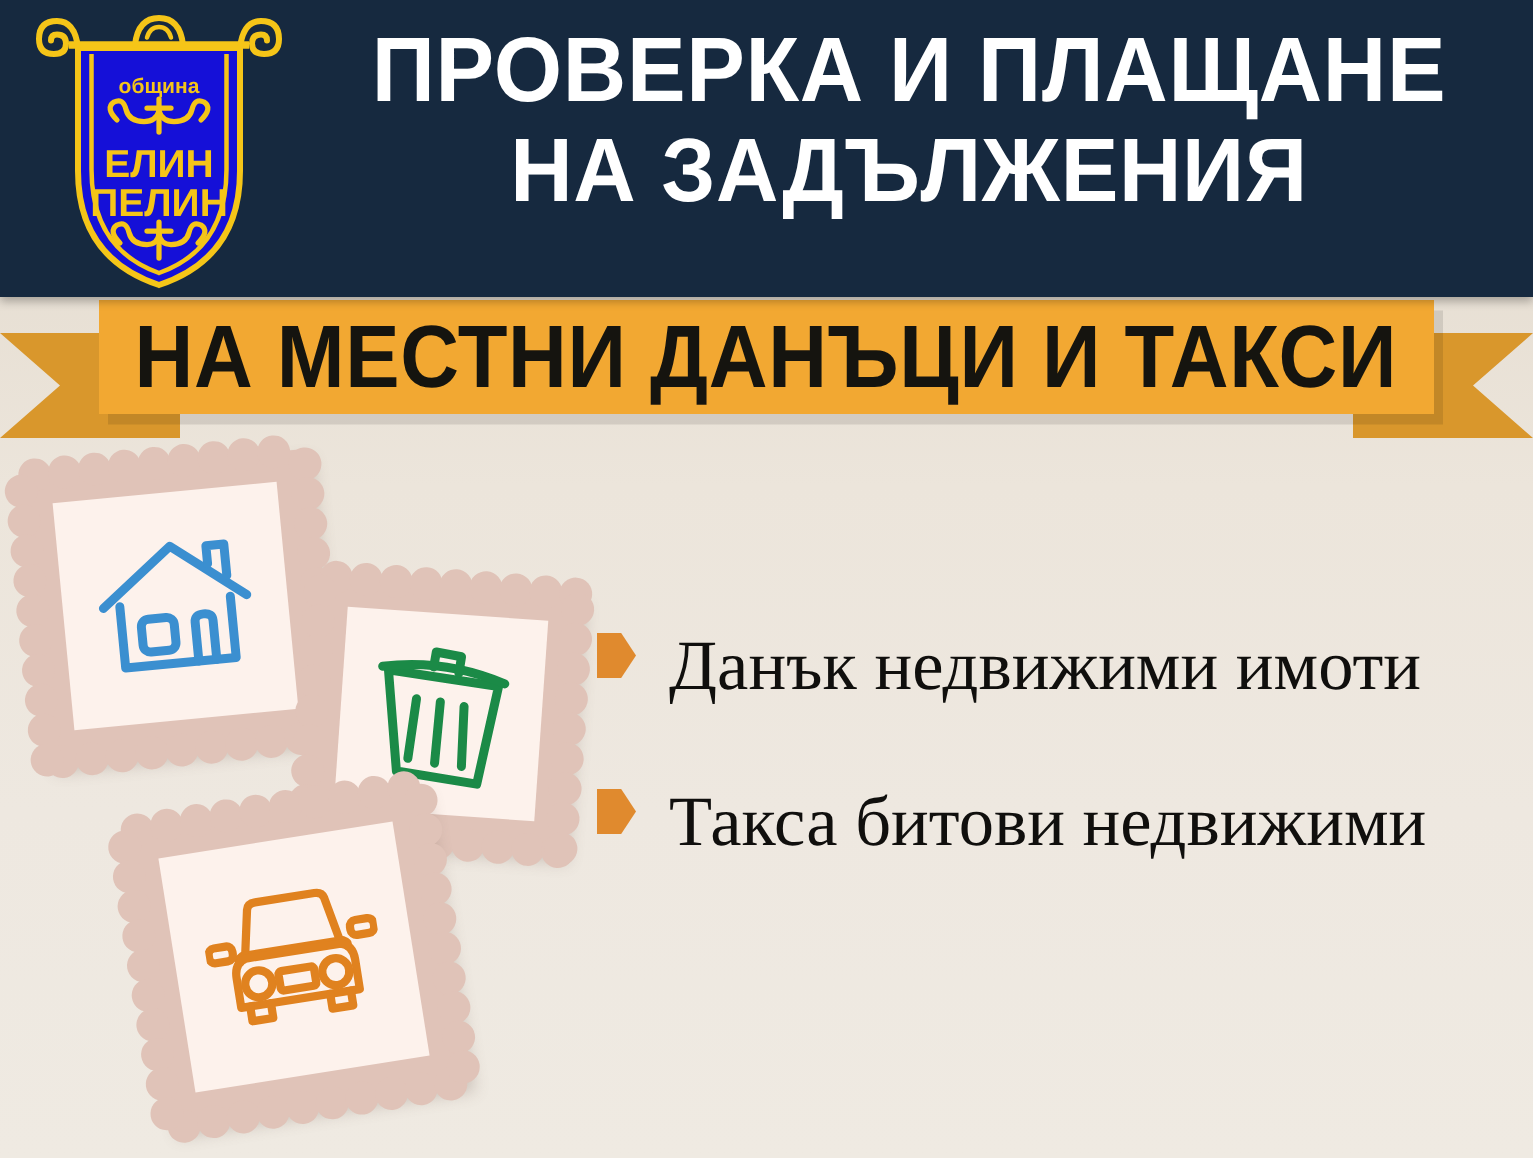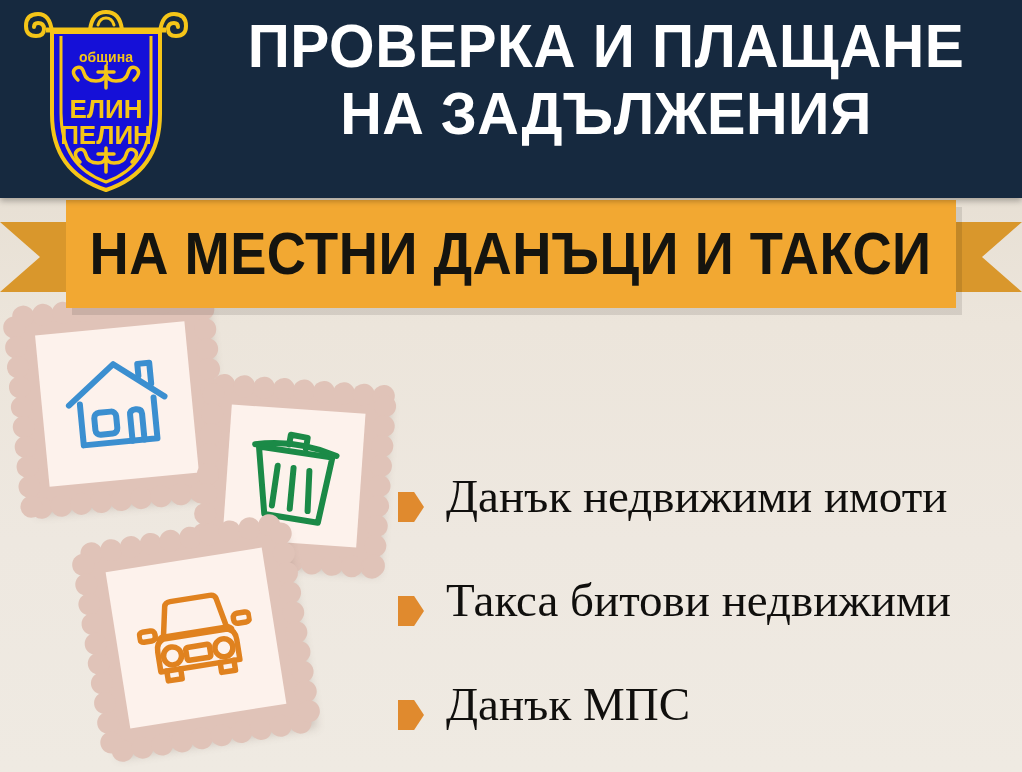--- a/index.html
+++ b/index.html
@@ -51,21 +51,21 @@
   }
   .tail.left{
     left:0;
     clip-path:polygon(0 0,120px 0,120px 70px,0 70px,40px 35px);
   }
   .tail.right{
     right:0;
     clip-path:polygon(0 0,120px 0,80px 35px,120px 70px,0 70px);
   }
   .ribbon-band{
-    position:absolute;left:66px;top:0;width:890px;height:108px;
+    position:absolute;left:66px;top:0;width:890px;height:76px;
     background:#f2a832;
     box-shadow:6px 7px 0 rgba(0,0,0,.10);
     display:flex;align-items:center;justify-content:center;
   }
   .ribbon-text{
     color:#15140f;
     font-family:"Liberation Sans",sans-serif;
     font-weight:bold;
     font-size:59px;
     line-height:60px;
@@ -94,21 +94,21 @@
   .card.trash .inner{left:19px;top:19px;width:134px;height:134px;}
 
   .card.car{left:96px;top:248px;width:200px;height:200px;transform:rotate(-9deg);}
   .card.car .inner{left:21px;top:21px;width:158px;height:158px;}
 
   
   .list{
     position:absolute;left:398px;top:418px;width:620px;z-index:5;
   }
   .list-item{
-    display:flex;align-items:flex-end;height:104px;
+    display:flex;align-items:flex-start;height:104px;
   }
   .bullet{
     width:26px;height:30px;flex:0 0 26px;margin-right:22px;margin-top:4px;
     background:#e08a2e;
     clip-path:polygon(0 0,62% 0,100% 50%,62% 100%,0 100%,0 0);
   }
   .li-text{
     color:#100f0d;
     font-family:"Liberation Serif",serif;
     font-size:47px;
@@ -342,19 +342,15 @@
 
   <div class="list">
     <div class="list-item">
       <span class="bullet"></span>
       <span class="li-text">Данък недвижими имоти</span>
     </div>
     <div class="list-item">
       <span class="bullet"></span>
       <span class="li-text">Такса битови недвижими</span>
     </div>
-    <div class="list-item">
-      <span class="bullet"></span>
-      <span class="li-text">Данък МПС</span>
-    </div>
   </div>
 
 </div>
 
 </body></html>

